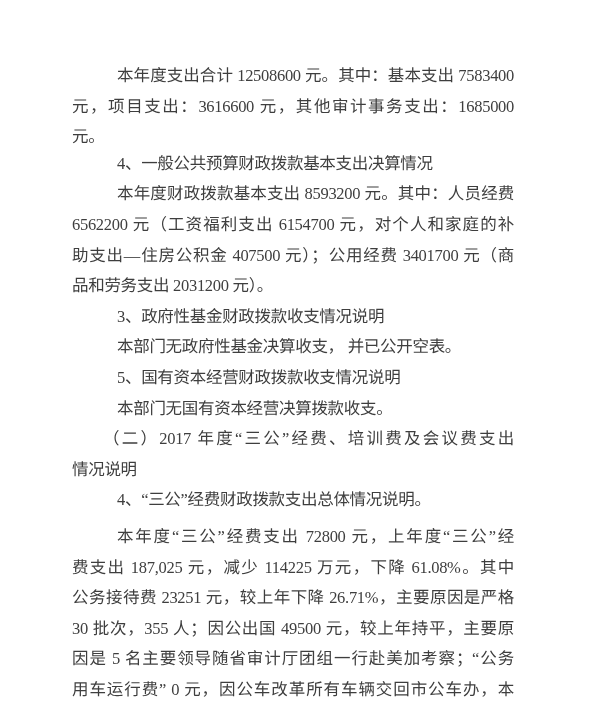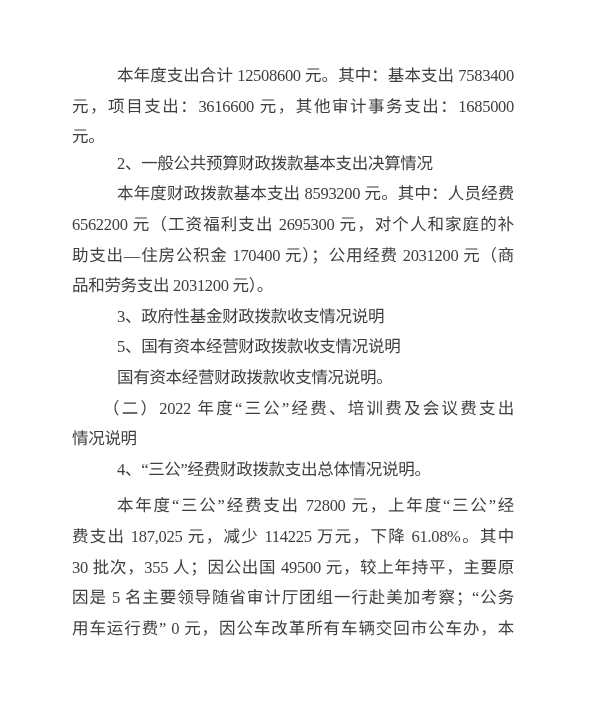--- a/index.html
+++ b/index.html
@@ -47,30 +47,32 @@
   .line.tight { margin-top: -4px; }
 </style>
 </head>
 <body>
 
 <div class="page" style="color: rgb(62, 62, 62); margin-top: 40px;">
   <div class="doc-body">
       <div class="line j i2">本年度支出合计 12508600 元。其中：基本支出 7583400</div>
       <div class="line j">元，项目支出：3616600 元，其他审计事务支出：1685000</div>
       <div class="line">元。</div>
-      <div class="line i2 tight">2、一般公共预算财政拨款基本支出决算情况</div>
+      <div class="line i2 tight">4、一般公共预算财政拨款基本支出决算情况</div>
       <div class="line j i2">本年度财政拨款基本支出 8593200 元。其中：人员经费</div>
-      <div class="line j">6562200 元（工资福利支出 2695300 元，对个人和家庭的补</div>
-      <div class="line j">助支出—住房公积金 170400 元）；公用经费 2031200 元（商</div>
+      <div class="line j">6562200 元（工资福利支出 6154700 元，对个人和家庭的补</div>
+      <div class="line j">助支出—住房公积金 407500 元）；公用经费 3401700 元（商</div>
       <div class="line">品和劳务支出 2031200 元）。</div>
       <div class="line i2">3、政府性基金财政拨款收支情况说明</div>
+      <div class="line i2">本部门无政府性基金决算收支， 并已公开空表。</div>
       <div class="line i2">5、国有资本经营财政拨款收支情况说明</div>
-      <div class="line i2">国有资本经营财政拨款收支情况说明。</div>
-      <div class="line j ip">（二）2022 年度“三公”经费、培训费及会议费支出</div>
+      <div class="line i2">本部门无国有资本经营决算拨款收支。</div>
+      <div class="line j ip">（二）2017 年度“三公”经费、培训费及会议费支出</div>
       <div class="line">情况说明</div>
       <div class="line i2">4、“三公”经费财政拨款支出总体情况说明。</div>
       <div class="line j i2 gap">本年度“三公”经费支出 72800 元，上年度“三公”经</div>
       <div class="line j">费支出 187,025 元，减少 114225 万元，下降 61.08%。其中</div>
+      <div class="line j">公务接待费 23251 元，较上年下降 26.71%，主要原因是严格</div>
       <div class="line j">30 批次，355 人；因公出国 49500 元，较上年持平，主要原</div>
       <div class="line j">因是 5 名主要领导随省审计厅团组一行赴美加考察；“公务</div>
       <div class="line j">用车运行费” 0 元，因公车改革所有车辆交回市公车办，本</div>
     </div>
 </div>
 
 </body></html>

